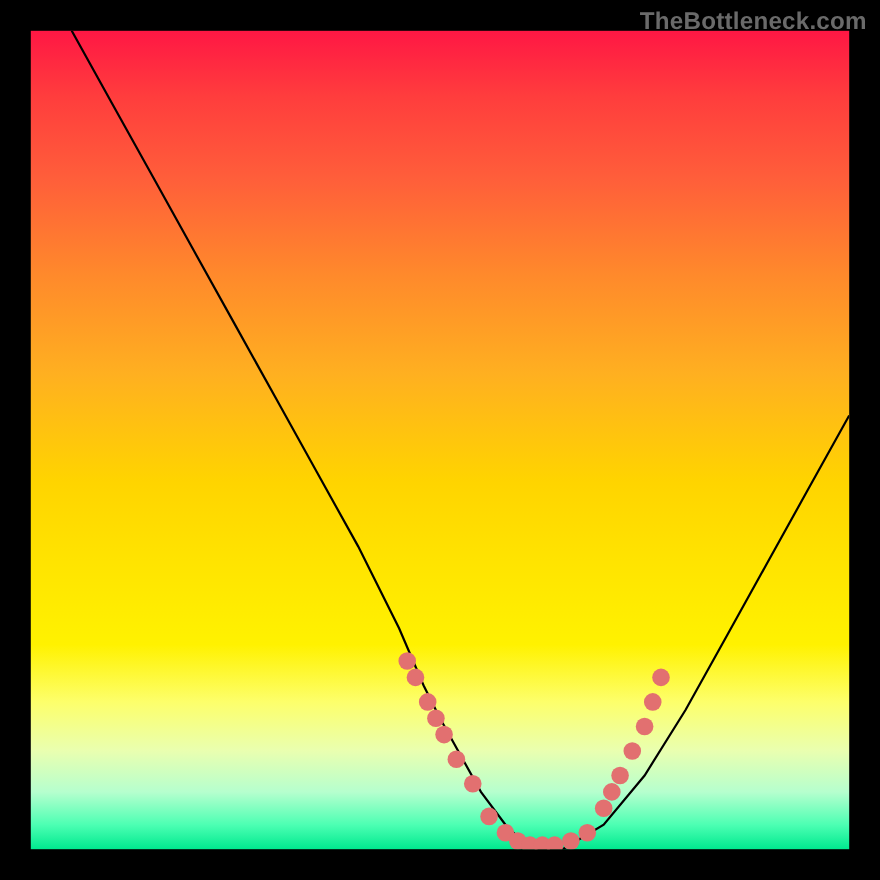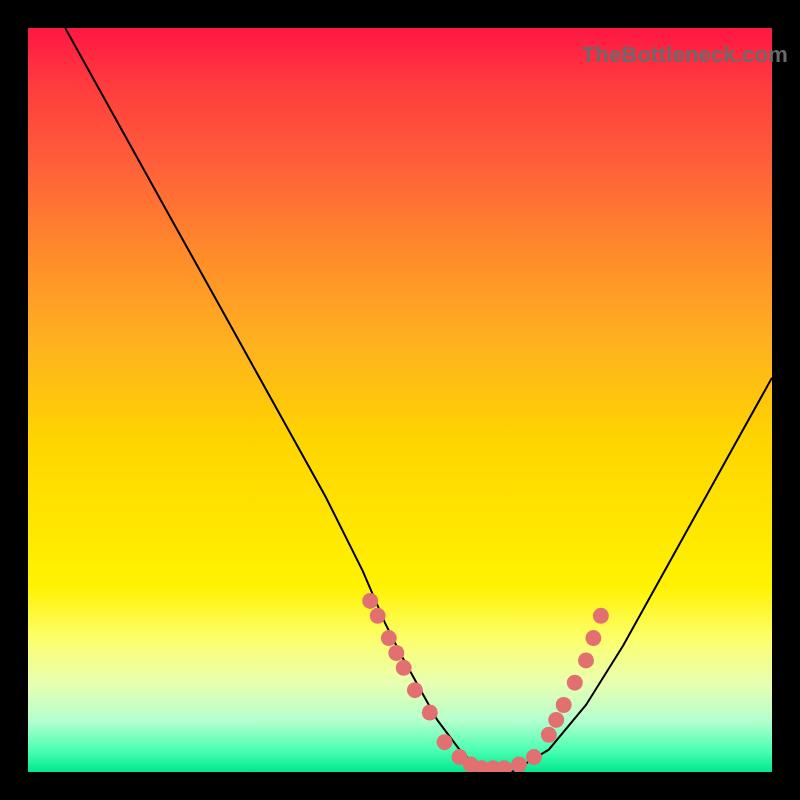--- a/index.html
+++ b/index.html
@@ -41,21 +41,20 @@
   }
   .watermark {
     position: absolute;
     top: 6px;
     right: 12px;
     font-family: Arial, Helvetica, sans-serif;
     font-size: 22px;
     font-weight: bold;
     color: #6a6a6a;
     letter-spacing: 0.2px;
-    margin-top: 36px;
   }
   svg.curve {
     position: absolute;
     left: 0;
     top: 0;
     width: 744px;
     height: 744px;
   }
   .marker {
     fill: #e27070;

